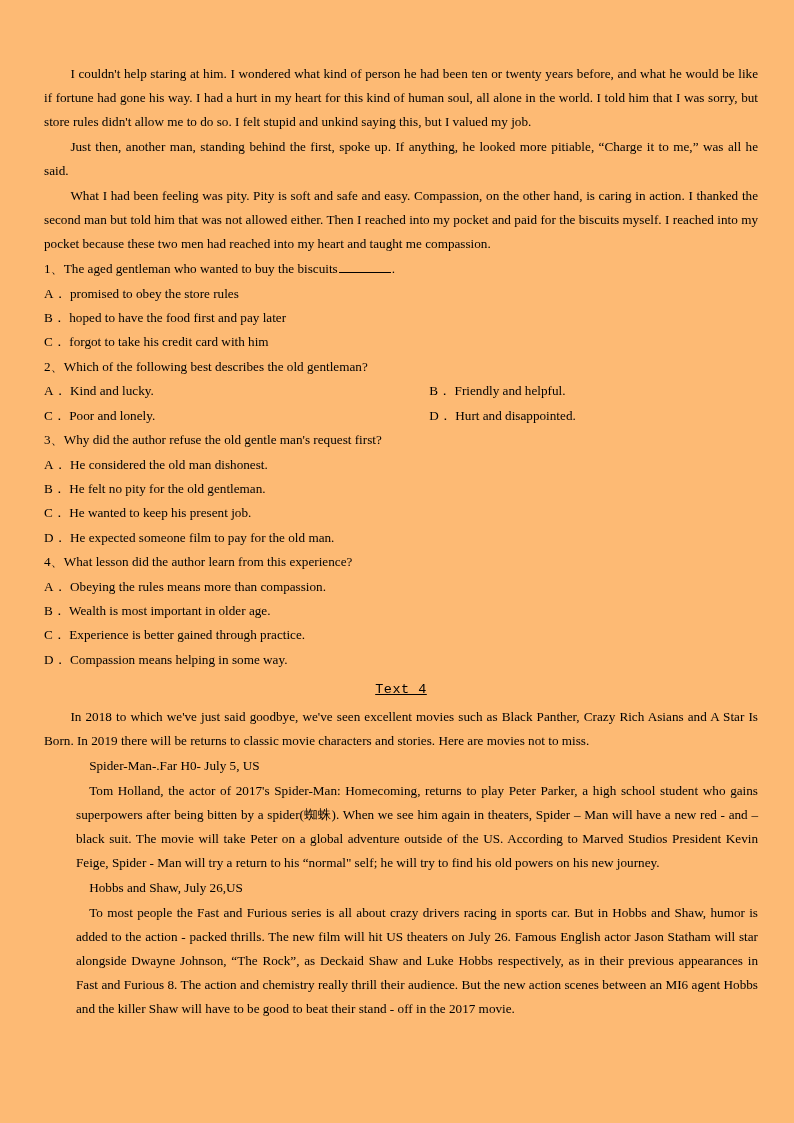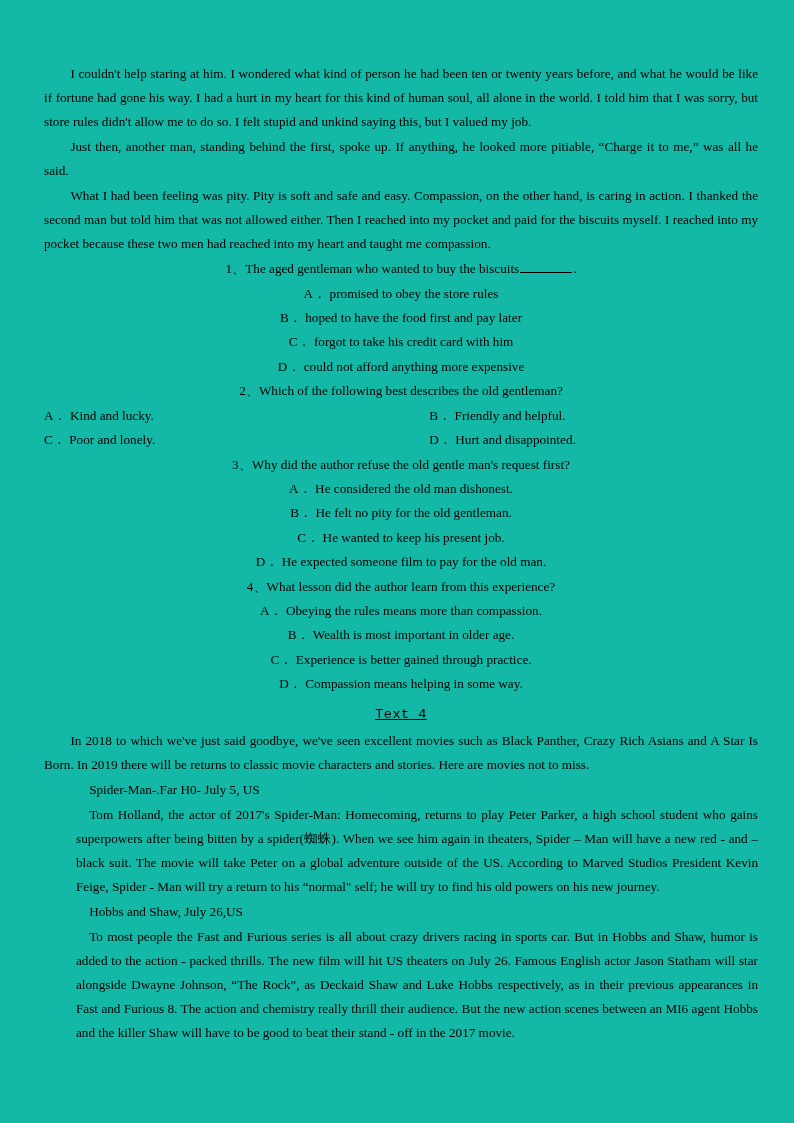--- a/index.html
+++ b/index.html
@@ -3,40 +3,40 @@
 <meta charset="utf-8">
 <style>
   html, body {
     margin: 0;
     padding: 0;
     background: #ffffff;
   }
   .page {
     width: 794px;
     height: 1123px;
-    background: #14b8a6;
+    background: #fdba74;
     position: relative;
     box-sizing: border-box;
     padding: 62px 36px 40px 44px;
     font-family: "Liberation Serif", "DejaVu Serif", serif;
     color: #000000;
     font-size: 13.2px;
     line-height: 1.82;
     overflow: hidden;
   }
   .para {
     margin: 0 0 1px 0;
     text-indent: 2em;
     text-align: justify;
     font-size: 13.2px;
     line-height: 1.82;
   }
   .qline {
     margin: 0;
-    text-align: center;
+    text-align: left;
     font-size: 13.2px;
     line-height: 1.85;
   }
   .opt-row {
     display: flex;
     margin: 0;
     font-size: 13.2px;
     line-height: 1.85;
     gap: 9px;
   }
@@ -77,21 +77,20 @@
   <p class="para">I couldn't help staring at him. I wondered what kind of person he had been ten or twenty years before, and what he would be like if fortune had gone his way. I had a hurt in my heart for this kind of human soul, all alone in the world. I told him that I was sorry, but store rules didn't allow me to do so. I felt stupid and unkind saying this, but I valued my job.</p>
   <p class="para">Just then, another man, standing behind the first, spoke up. If anything, he looked more pitiable, “Charge it to me,” was all he said.</p>
   <p class="para">What I had been feeling was pity. Pity is soft and safe and easy. Compassion, on the other hand, is caring in action. I thanked the second man but told him that was not allowed either. Then I reached into my pocket and paid for the biscuits myself. I reached into my pocket because these two men had reached into my heart and taught me compassion.</p>
 
   <p class="qline">
     <span>1、</span><span>The aged gentleman who wanted to buy the biscuits</span><span class="blank-line"></span><span>.</span>
   </p>
   <p class="qline">A． promised to obey the store rules</p>
   <p class="qline">B． hoped to have the food first and pay later</p>
   <p class="qline">C． forgot to take his credit card with him</p>
-  <p class="qline">D． could not afford anything more expensive</p>
 
   <p class="qline">
     <span>2、</span><span>Which of the following best describes the old gentleman?</span>
   </p>
   <div class="opt-row">
     <div class="opt-col">A． Kind and lucky.</div>
     <div class="opt-col second">B． Friendly and helpful.</div>
   </div>
   <div class="opt-row">
     <div class="opt-col">C． Poor and lonely.</div>

